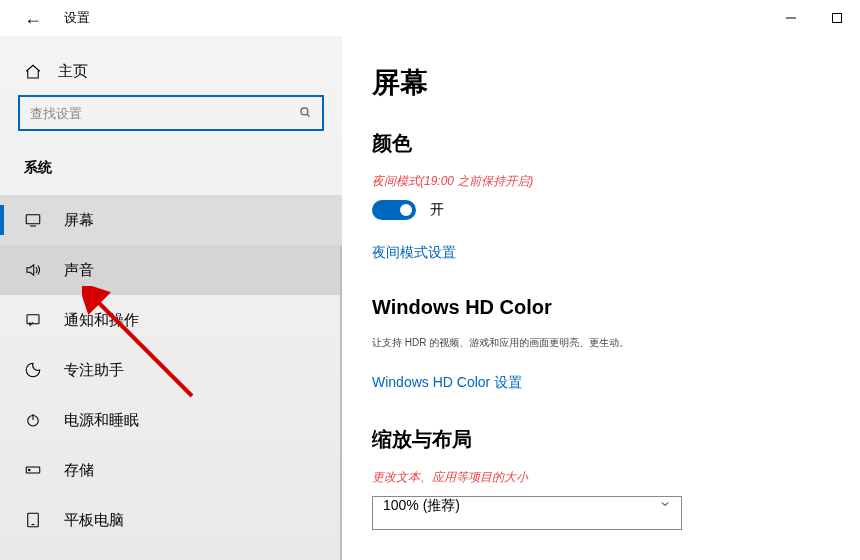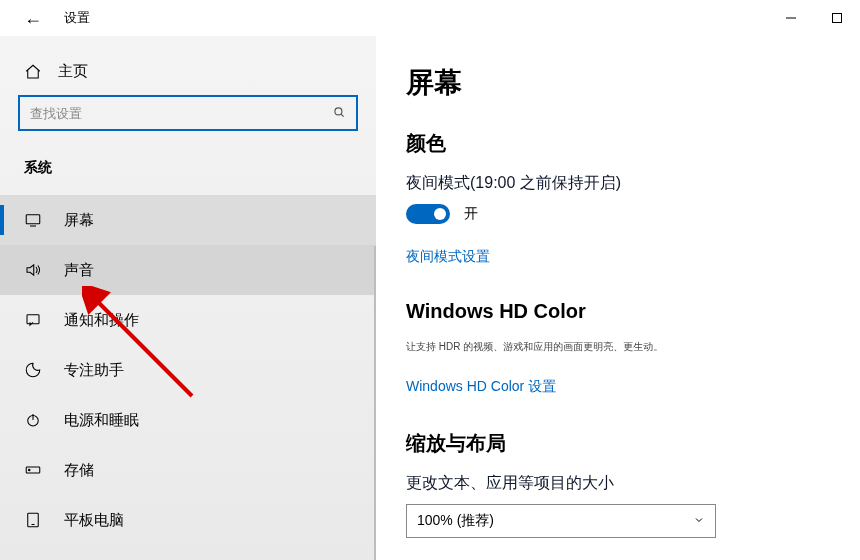--- a/index.html
+++ b/index.html
@@ -23,21 +23,21 @@
     .titlebar-left { display: flex; align-items: center; gap: 22px; }
     .titlebar-title { font-size: 13px; }
     .titlebar-controls { display: flex; }
     .titlebar-btn {
       width: 46px; height: 32px;
       display: flex; align-items: center; justify-content: center;
       font-size: 10px;
     }
     .main { display: flex; height: calc(100% - 36px); }
     .sidebar {
-      width: 376px;
+      width: 342px;
       background: linear-gradient(180deg, #f4f4f4 0%, #eeeeee 60%, #e9e9e9 100%);
       padding-top: 18px;
       display: flex; flex-direction: column;
       position: relative;
     }
     .home-row {
       display: flex; align-items: center; gap: 16px;
       padding: 8px 24px 14px 24px;
       font-size: 15px;
     }
@@ -78,37 +78,37 @@
     .scrollbar-indicator {
       position: absolute; right: 0; top: 210px; width: 2px; height: 320px;
       background: #bdbdbd;
     }
     .content {
       flex: 1; padding: 28px 30px 0 30px;
       overflow: hidden;
     }
     .page-title { font-size: 28px; font-weight: 600; margin-bottom: 28px; }
     .sect-title { font-size: 20px; font-weight: 600; margin-bottom: 16px; }
-    .field-label { font-size: 16px; margin-bottom: 10px; color: #0f172a; }
+    .field-label { font-size: 12px; margin-bottom: 10px; color: #ef4444; font-style: italic; }
     .desc { font-size: 10px; color: #444; margin-bottom: 10px; line-height: 1.5; }
     .link { color: #0067c0; font-size: 14px; cursor: pointer; margin-top: 24px; }
     .toggle-row { display: flex; align-items: center; gap: 14px; margin-bottom: 14px; }
     .toggle {
       width: 44px; height: 20px; border-radius: 10px; background: #0067c0;
       position: relative;
     }
     .toggle::after {
       content: ""; position: absolute; width: 12px; height: 12px; border-radius: 50%;
       background: #fff; right: 4px; top: 4px;
     }
     .toggle-label { font-size: 14px; }
     .block { margin-bottom: 34px; }
     .combo {
       width: 310px; height: 34px; border: 1px solid #888;
-      display: flex; align-items: center; justify-content: space-between;
+      display: flex; align-items: flex-start; justify-content: space-between;
       padding: 0 10px; font-size: 14px;
     }
     .arrow {
       position: absolute;
       left: 82px; top: 286px;
       pointer-events: none;
       z-index: 5;
     }
   </style>
 </head>

